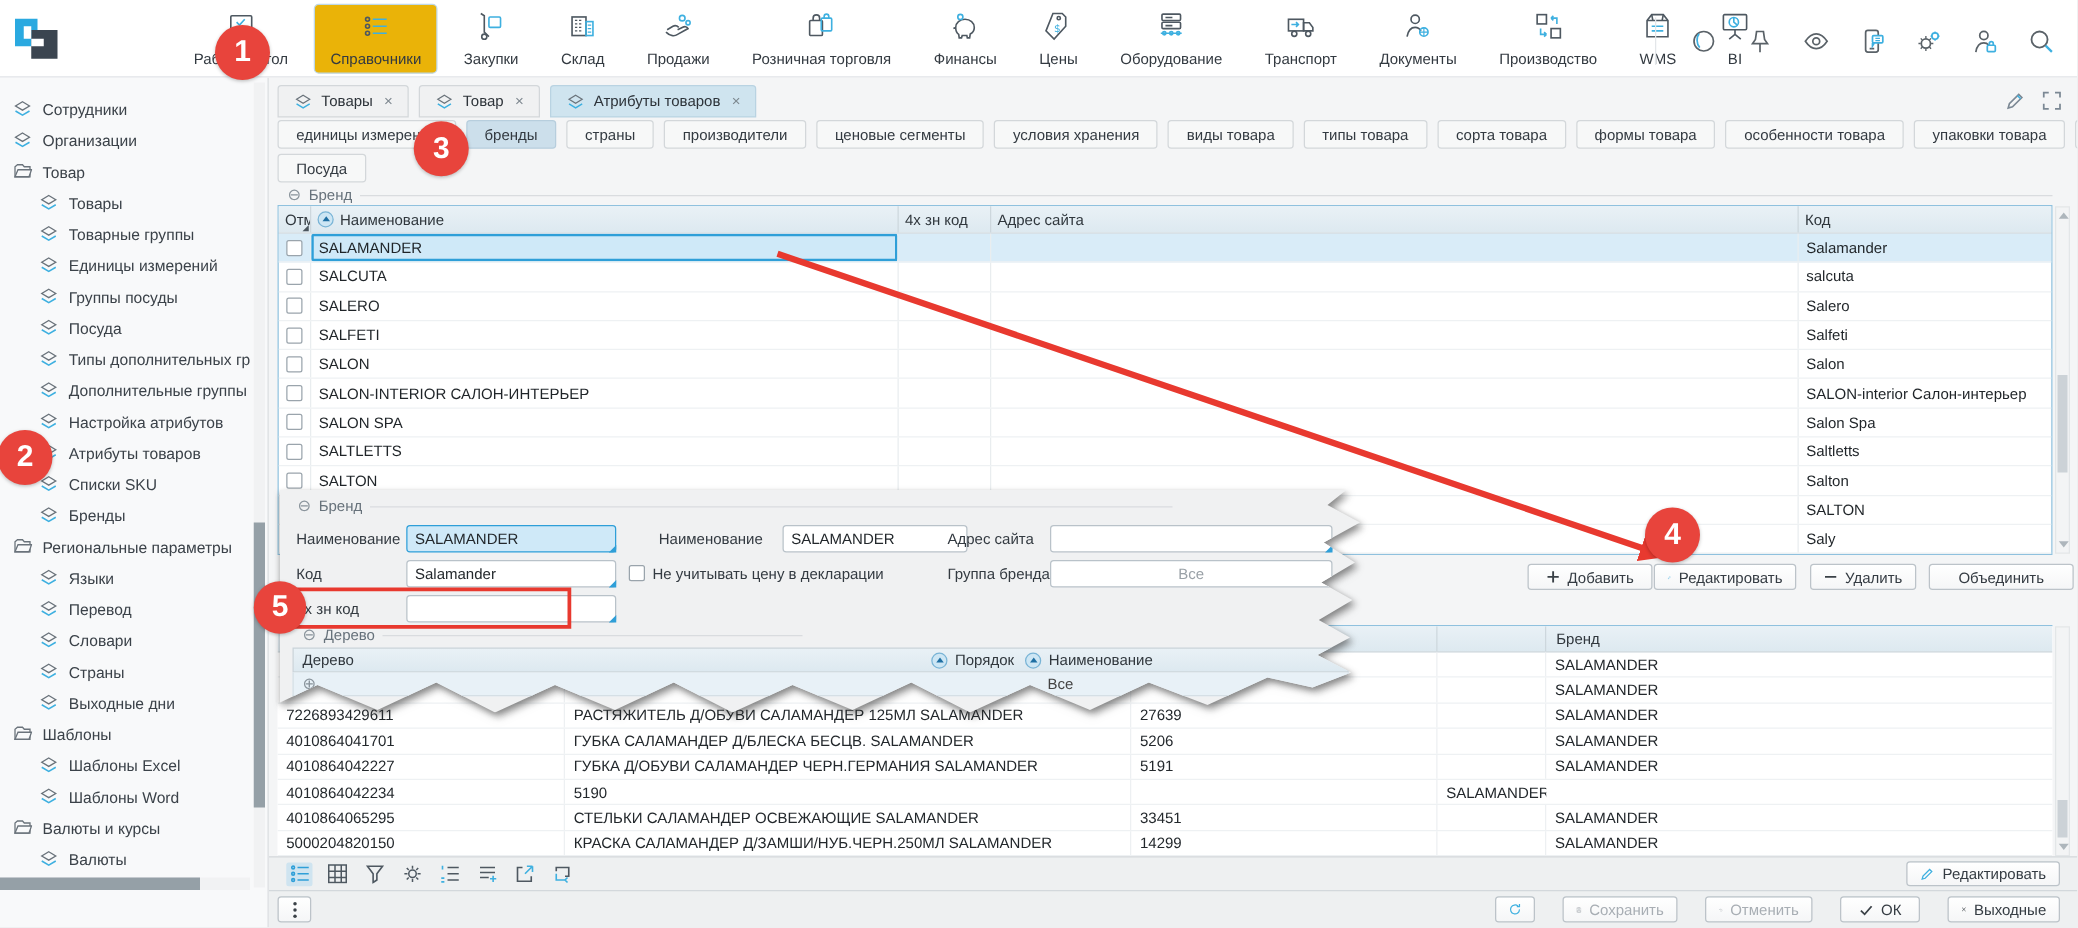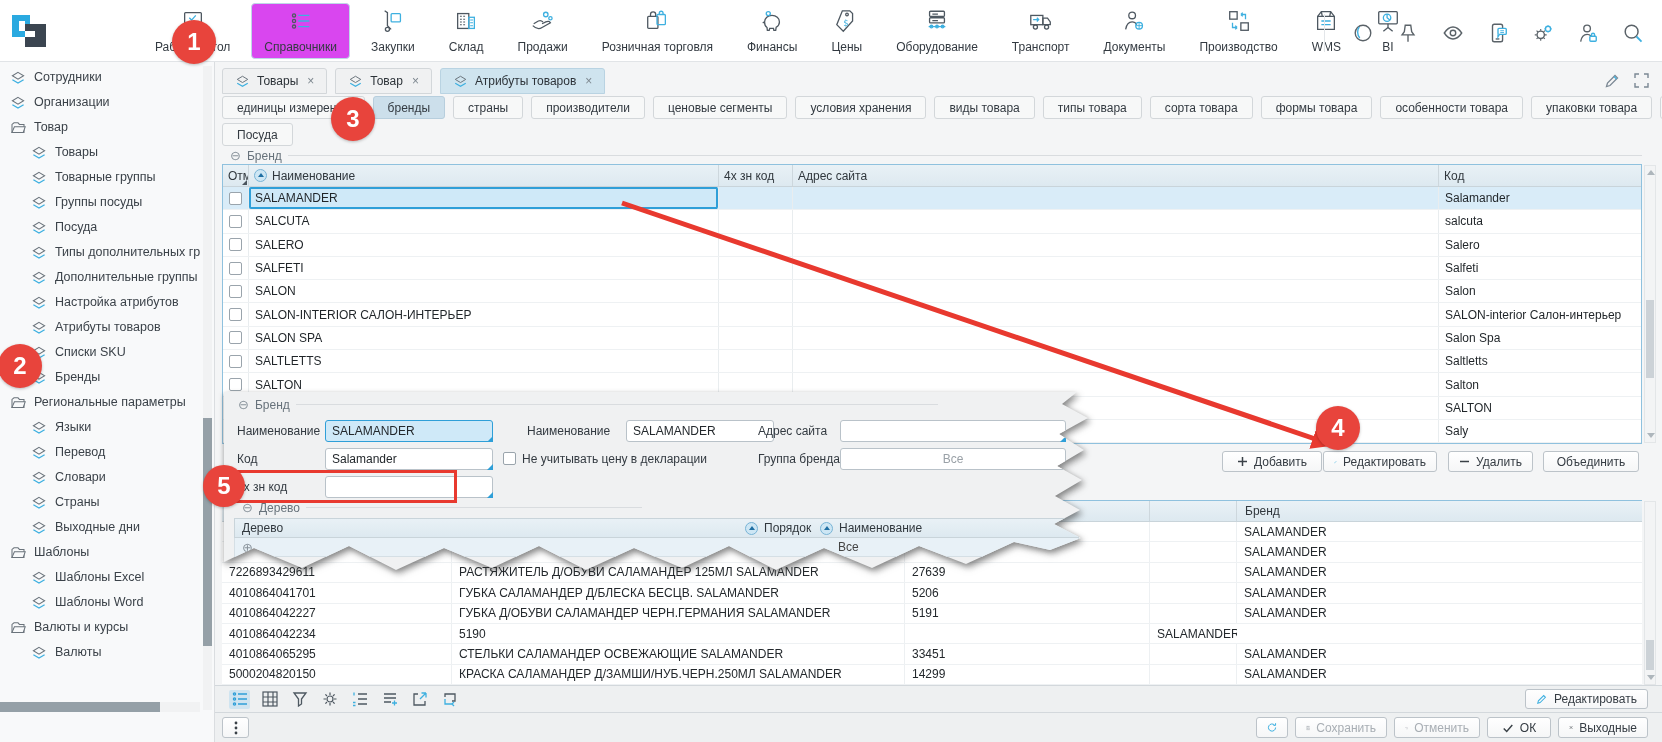--- a/index.html
+++ b/index.html
@@ -8,32 +8,32 @@
   .screen { position:relative; width:1662px; height:742px; background:#f4f5f6; overflow:hidden;
             font-size:12px; color:#2d3339; }
 
   
   .topbar { position:absolute; left:0; top:0; width:1662px; height:62px; background:#fff;
             border-bottom:1px solid #e1e4e7; z-index:5; }
   .logo { position:absolute; left:10px; top:12px; width:38px; height:38px; }
   .mainmenu { position:absolute; left:142px; top:3px; height:56px; display:flex; align-items:stretch; gap:8px; }
   .mm-item { display:flex; flex-direction:column; align-items:center; justify-content:center; gap:3px;
              padding:2px 12px; border:1px solid transparent; border-radius:4px; cursor:pointer; }
-  .mm-item.sel { background:#d946ef; border-color:#bed8e7;text-align:right; }
+  .mm-item.sel { background:#eab308; border-color:#bed8e7;text-align:right; }
   .mm-lbl { font-size:12px; color:#333a41; white-space:nowrap; }
   .mi { width:26px; height:26px; }
   .quick { position:absolute; right:18px; top:14px; display:flex; align-items:center; gap:23px; }
   .quick .qdiv { width:1px; height:38px; background:#e3e6e9; margin-right:4px; }
   .qi { width:22px; height:22px; cursor:pointer; }
 
   
   .sidebar { position:absolute; left:0; top:62px; width:215px; bottom:0; background:#f8f9fa;
              border-right:1px solid #dadde0; z-index:4; }
   .tree { list-style:none; position:absolute; left:0; top:8px; right:14px; }
-  .tree li { height:25px; display:flex; align-items:flex-start; gap:8px; padding-left:10px;
+  .tree li { height:25px; display:flex; align-items:flex-end; gap:8px; padding-left:10px;
              font-size:12.5px; color:#3b4249; cursor:pointer; white-space:nowrap; overflow:hidden; }
   .tree li.child { padding-left:31px; }
   .tree li .ti { width:16px; height:16px; flex:0 0 16px; }
   .tree li .ti.f-ic { display:none; }
   .tree li.folder .ti.f-ic { display:block; }
   .sb-vtrack { position:absolute; right:2px; top:4px; width:9px; height:644px; background:#f1f2f3; }
   .sb-vthumb { position:absolute; right:2px; top:356px; width:9px; height:228px; background:#95a0a7; }
   .sb-htrack { position:absolute; left:0; bottom:30px; width:200px; height:10px; background:#f1f2f3; }
   .sb-hthumb { position:absolute; left:0; bottom:30px; width:160px; height:10px; background:#95a0a7; }
 
@@ -106,21 +106,21 @@
   .prow .cell { display:flex; align-items:center; padding:0 7px; border-right:1px solid #edf0f2;
                 overflow:hidden; white-space:nowrap; color:#23282c; font-size:12px; }
 
   
   .viewbar { position:absolute; left:215px; top:685px; width:1447px; height:27px; background:#eef0f1;
              border-top:1px solid #d3d8dc; display:flex; align-items:center; gap:9px; padding:0 14px; z-index:2; }
   .vb-ic { width:21px; height:19px; display:flex; align-items:center; justify-content:center; border-radius:2px; cursor:pointer; }
   .vb-ic.sel { background:#cfe4f0; }
   .statusbar { position:absolute; left:215px; top:712px; width:1447px; height:30px; background:#eef0f1;
                border-top:1px solid #d3d8dc; display:flex; align-items:center; padding:0 14px 0 7px; z-index:2; }
-  .sb-right { margin-left:auto; display:flex; gap:7px; }
+  .sb-right { margin-left:auto; display:flex; gap:22px; }
 
   
   .torn-wrap { position:absolute; left:224px; top:392px; width:880px; height:186px; z-index:40;
                filter:drop-shadow(3px 3px 3px rgba(50,50,50,.45)) drop-shadow(-1px 2px 2px rgba(50,50,50,.25)); }
   .torn { position:absolute; inset:0; background:#f0f1f2;
       clip-path:polygon(0px 0px,853px 0px,838px 12px,864px 26px,835px 42px,860px 58px,833px 74px,
       858px 88px,831px 104px,856px 118px,830px 132px,857px 146px,826px 158px,790px 150px,742px 172px,
       695px 154px,648px 176px,600px 156px,552px 178px,505px 154px,458px 176px,410px 156px,362px 178px,
       315px 154px,268px 176px,220px 156px,172px 178px,125px 154px,78px 176px,30px 156px,0px 170px); }
   .ov-lab { position:absolute; height:22px; line-height:22px; color:#333a41; font-size:12px; white-space:nowrap; }
@@ -376,20 +376,27 @@
         </li>
 
         <li class="tree-item child">
           <svg class="ti l-ic">
             <use href="#sym-layers"></use>
           </svg>
 
           <span>Товарные группы</span>
         </li>
 
+        <li class="tree-item child">
+          <svg class="ti l-ic">
+            <use href="#sym-layers"></use>
+          </svg>
+
+          <span>Единицы измерений</span>
+        </li>
 
         <li class="tree-item child">
           <svg class="ti l-ic">
             <use href="#sym-layers"></use>
           </svg>
 
           <span>Группы посуды</span>
         </li>
 
         <li class="tree-item child">
@@ -762,21 +769,21 @@
   </div>
   <div class="actions" style="left:1448px;">
     <button class="btn" style="width:85px;">
       <svg width="11" height="11" viewBox="0 0 11 11">
           <path d="M1 5.5h9" stroke="#3a4147" stroke-width="1.5"></path>
         </svg>
       <span>Удалить</span>
     </button>
   </div>
   <div class="actions" style="left:1543px;">
-    <button class="btn" style="width:96px;">
+    <button class="btn" style="width:116px;">
       <span>Объединить</span>
     </button>
   </div>
 
   <div class="ptable">
     <div class="phead">
       <div class="hc"></div>
       <div class="hc"></div>
       <div class="hc"></div>
       <div class="hc"></div>

